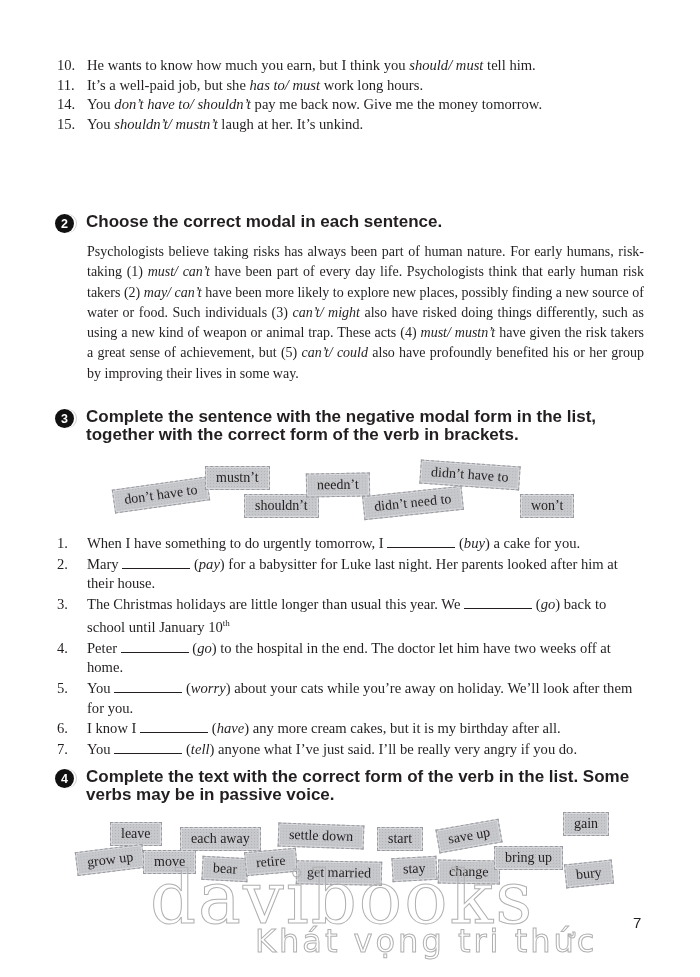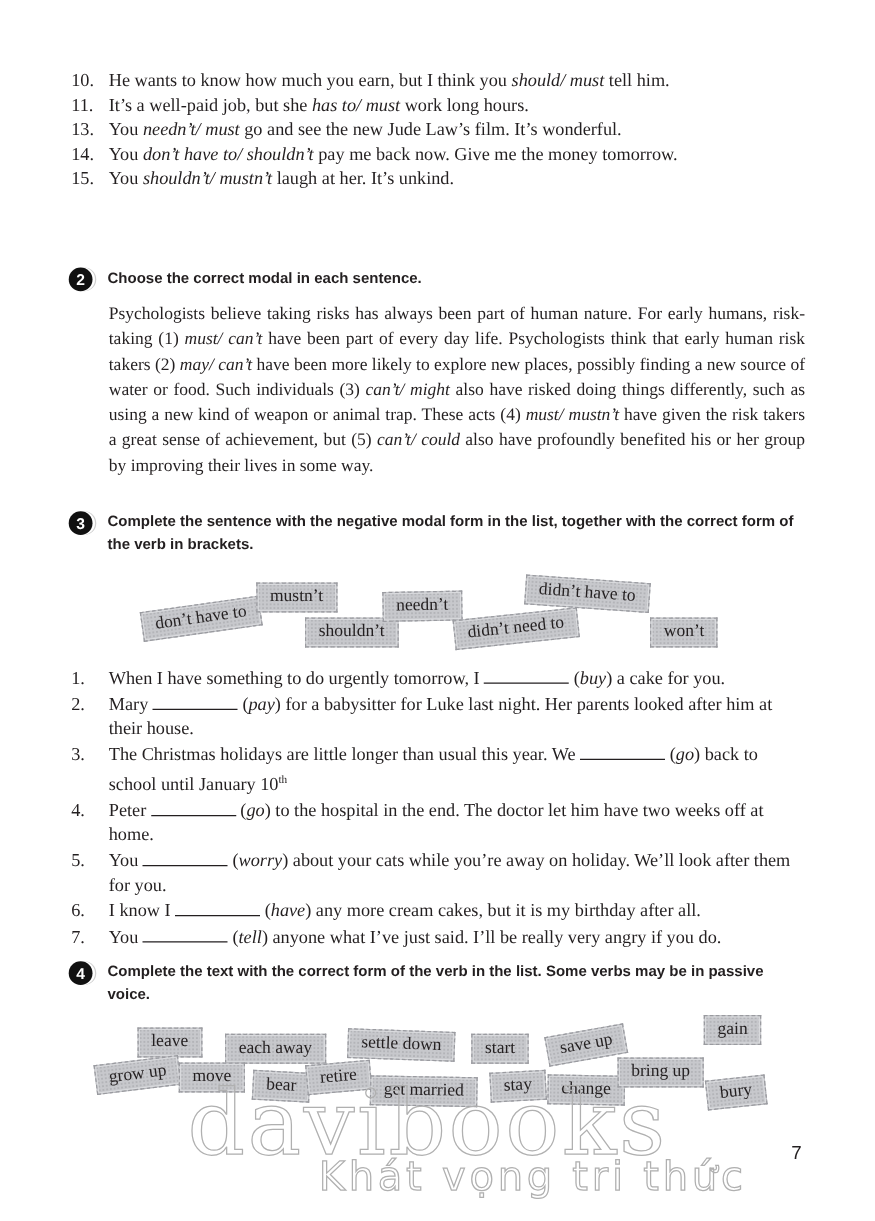--- a/index.html
+++ b/index.html
@@ -15,21 +15,21 @@
   i { font-style: italic; }
   .ex-head { position: absolute; left: 55px; display: flex; align-items: flex-start; }
   .badge {
     width: 19px; height: 19px; border-radius: 50%; background: #111; color: #fff;
     font-family: "Liberation Sans", "DejaVu Sans", sans-serif; font-weight: bold; font-size: 12.5px;
     display: flex; align-items: center; justify-content: center; flex: 0 0 19px; margin-top: 1px;
     box-shadow: 2px 0 0 0 #ffffff, 3px 0 0 0 #cfcfcf;
   }
   .ex-title {
     margin-left: 12px; font-family: "Liberation Sans", "DejaVu Sans", sans-serif; font-weight: bold;
-    font-size: 12px; line-height: 18px; color: #231f20; width: 560px;
+    font-size: 17px; line-height: 18px; color: #231f20; width: 560px;
   }
   .para {
     position: absolute; left: 87px; top: 242px; width: 557px; font-size: 14px; line-height: 20.3px;
     text-align: justify;
   }
   .tag {
     position: absolute; background: #c7c8cc; color: #231f20; font-size: 14px; padding: 3px 10px;
     white-space: nowrap; border: 1px dashed #9a9ba0;
     background-image: radial-gradient(#b3b4b8 0.8px, transparent 0.9px);
     background-size: 3px 3px;
@@ -55,24 +55,20 @@
 <div class="page">
 
   <div class="numlist" id="ex1" style="top:56px;">
       <div class="item">
         <span class="num">10.</span>
         <span class="txt">He wants to know how much you earn, but I think you <i>should/ must</i> tell him.</span>
       </div>
       <div class="item">
         <span class="num">11.</span>
         <span class="txt">It’s a well-paid job, but she <i>has to/ must</i> work long hours.</span>
-      </div>
-      <div class="item">
-        <span class="num">13.</span>
-        <span class="txt">You <i>needn’t/ must</i> go and see the new Jude Law’s film. It’s wonderful.</span>
       </div>
       <div class="item">
         <span class="num">14.</span>
         <span class="txt">You <i>don’t have to/ shouldn’t</i> pay me back now. Give me the money tomorrow.</span>
       </div>
       <div class="item">
         <span class="num">15.</span>
         <span class="txt">You <i>shouldn’t/ mustn’t</i> laugh at her. It’s unkind.</span>
       </div>
     </div>

